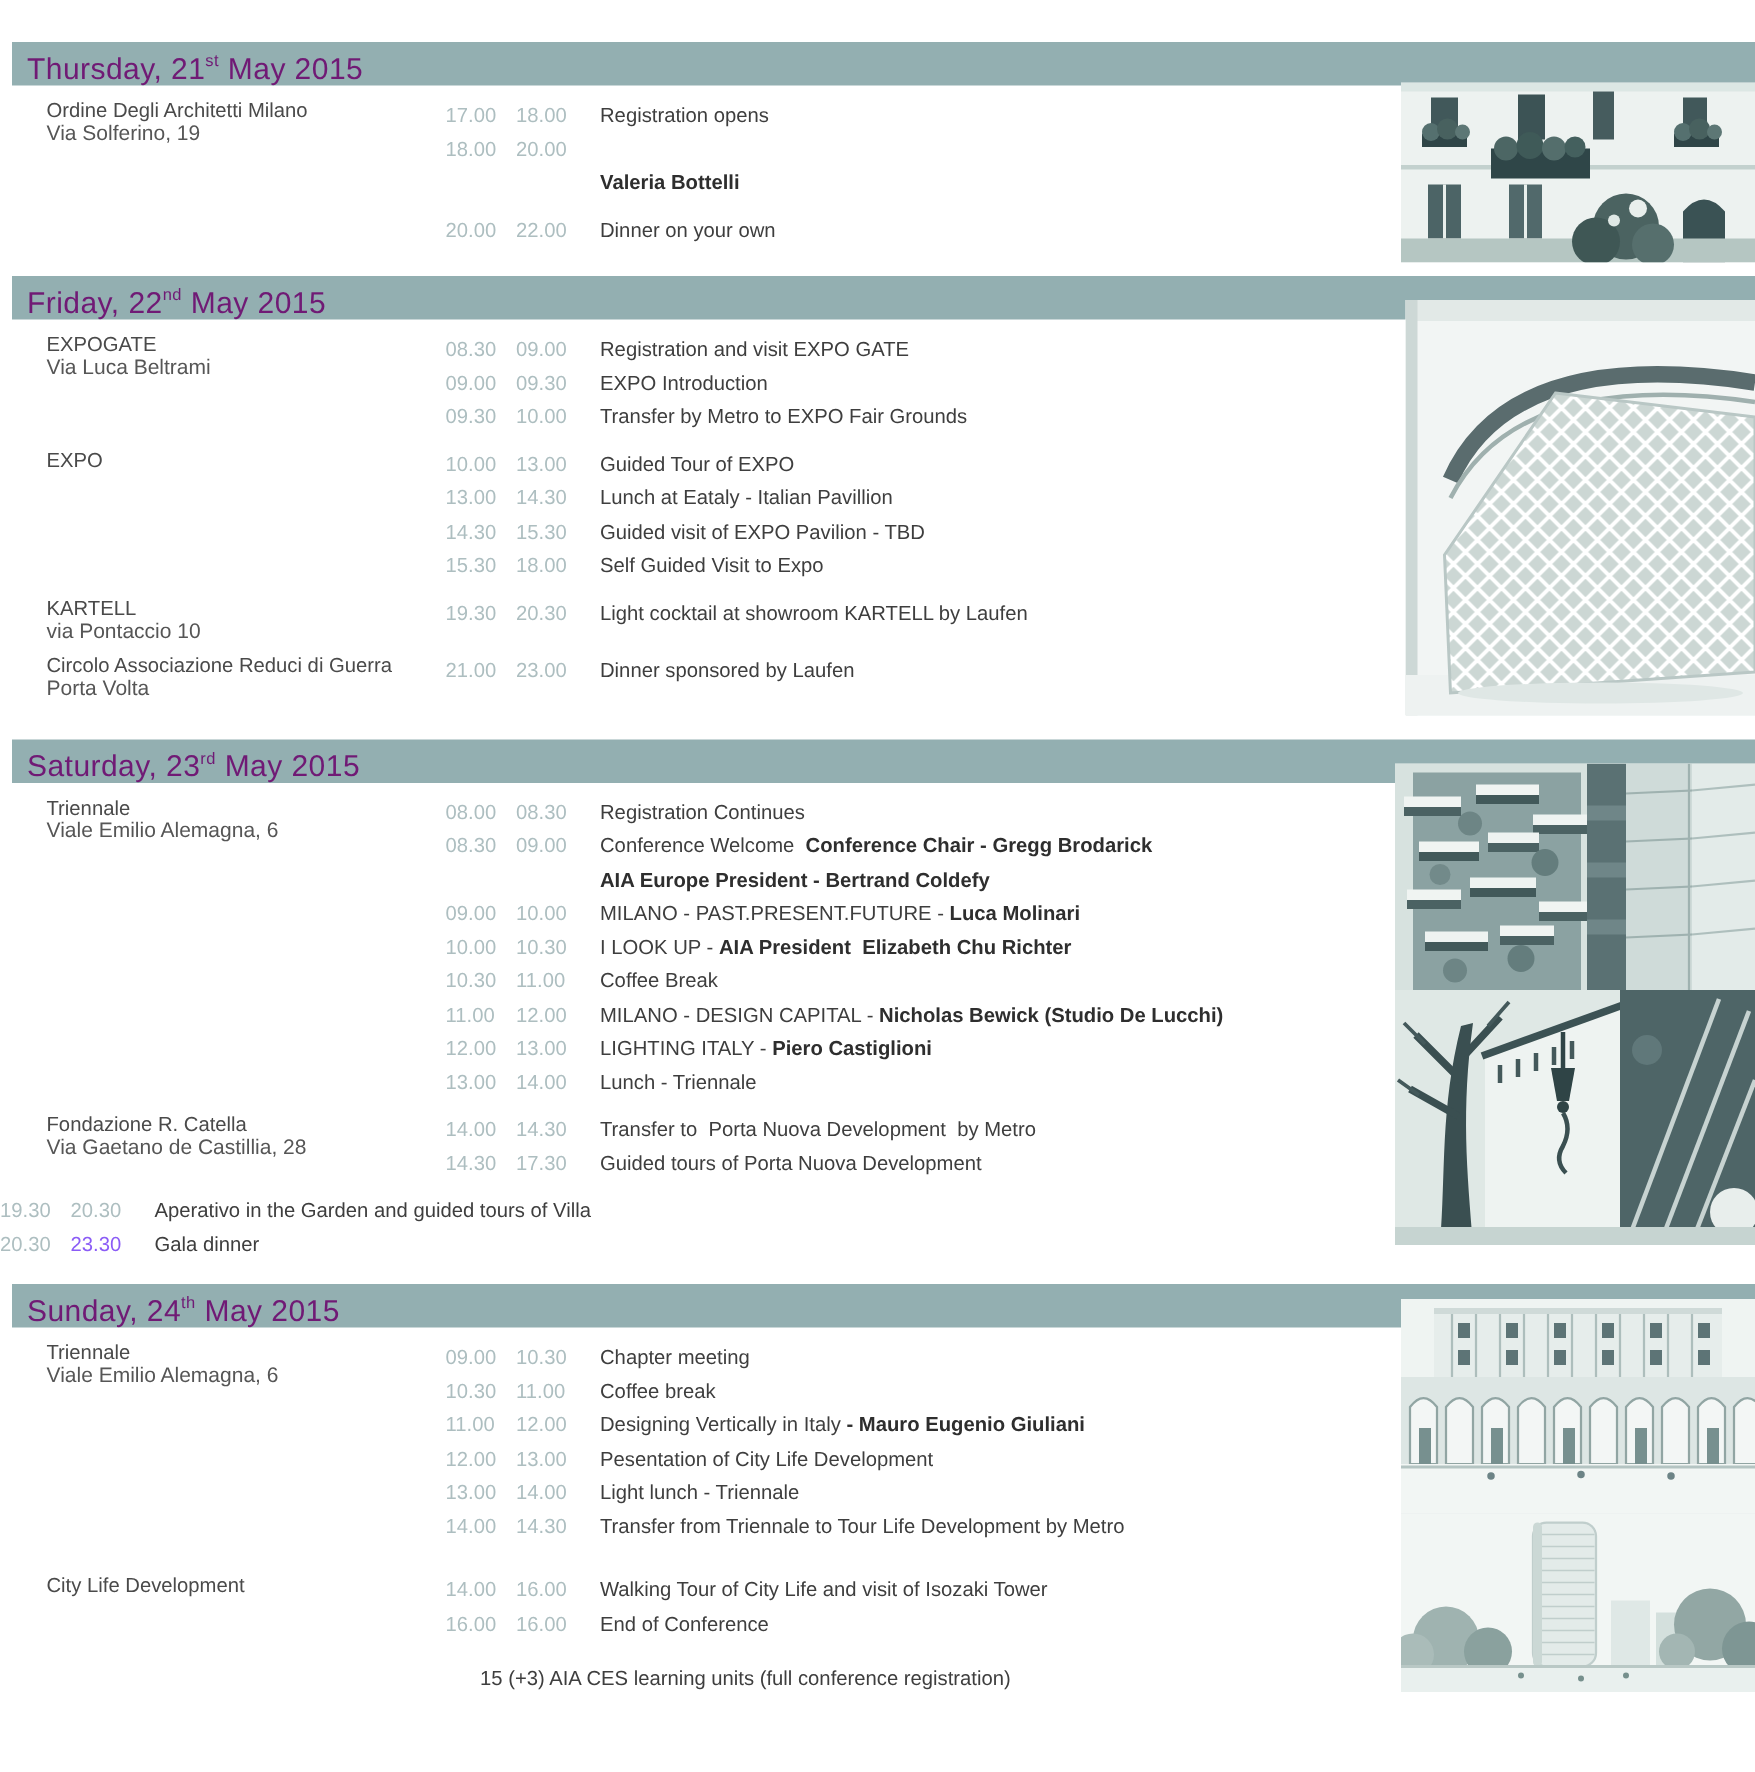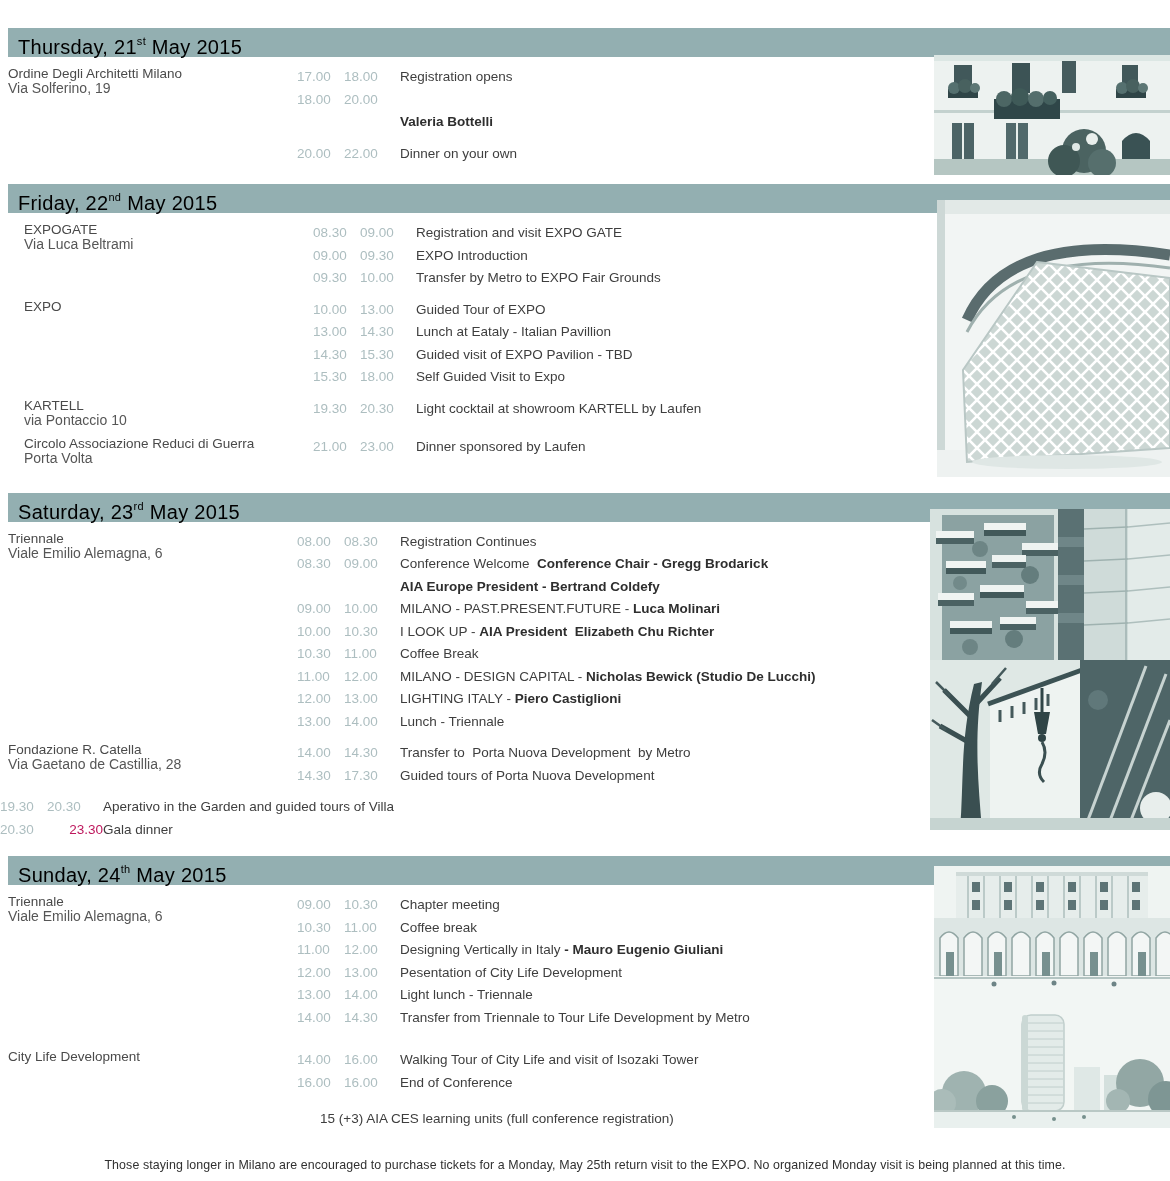--- a/index.html
+++ b/index.html
@@ -1,32 +1,32 @@
 <!DOCTYPE html>
 <html><head>
 <meta charset="utf-8">
 <style>
   html,body{margin:0;padding:0;background:#ffffff;}
   .page{
     position:relative;width:1170px;height:1181px;background:#ffffff;
     font-family:"Liberation Sans", sans-serif;color:#3e3e3e;overflow:hidden;
   }
   .day-bar{
-    margin-left:8px;height:29px;background:#93afb1;color:#000000;
+    margin-left:8px;height:29px;background:#93afb1;color:#701a75;
     font-size:20px;line-height:29px;padding-left:10px;letter-spacing:0.3px;
     position:relative;z-index:1;
   }
   .day-bar sup{font-size:11px;position:relative;top:-1px;}
   .first-bar{margin-top:28px;}
   .day-content{padding:9px 0 10px 0;}
-  .day-content[data-section="friday"]{padding-bottom:19px;margin-left:16px;}
+  .day-content[data-section="friday"]{padding-bottom:19px;}
   .day-content[data-section="saturday"]{padding-bottom:6px;}
   .day-content[data-section="sunday"] .block:nth-child(2){margin-top:20px;}
   .block{display:flex;margin-bottom:9px;}
-  .venue{width:297px;padding-left:8px;box-sizing:border-box;flex:none;}
+  .venue{width:297px;padding-left:31px;box-sizing:border-box;flex:none;}
   .venue-name{font-size:13.5px;color:#4a4a4a;line-height:16px;}
   .venue-address{font-size:14px;color:#565656;line-height:13px;}
   .events{flex:1;min-width:0;}
   .event-row{display:flex;line-height:22.5px;font-size:13.5px;}
   .t{width:47px;flex:none;color:#adbec0;}
   .t.t2{width:56px;}
   .desc{flex:1;color:#3e3e3e;}
   .seg.b{font-weight:bold;color:#2e2e2e;}
   .units-note{margin-left:320px;margin-top:14px;font-size:13.5px;color:#3e3e3e;line-height:22.5px;}
   .footer{
@@ -236,21 +236,21 @@
         </div>
         <div class="block">
           <div class="events">
             <div class="event-row">
               <span class="t t1" style="color: rgb(173, 190, 192);">19.30</span>
               <span class="t t2" style="color: rgb(173, 190, 192);">20.30</span>
               <span class="desc"><span class="seg">Aperativo in the Garden and guided tours of Villa</span></span>
             </div>
             <div class="event-row">
               <span class="t t1" style="color: rgb(173, 190, 192);">20.30</span>
-              <span class="t t2" style="color: #be185d; text-align: right;">23.30</span>
+              <span class="t t2" style="color: #8b5cf6;">23.30</span>
               <span class="desc"><span class="seg">Gala dinner</span></span>
             </div>
           </div>
         </div>
       </div>
       <div class="day-bar" style="background: rgb(147, 175, 177);"><span>Sunday, 24</span><sup>th</sup><span> May 2015</span></div>
       <div class="day-content" data-section="sunday">
         <div class="block">
           <div class="venue">
             <div class="venue-name">Triennale</div>
@@ -303,21 +303,20 @@
               <span class="t t1" style="color: rgb(173, 190, 192);">16.00</span>
               <span class="t t2" style="color: rgb(173, 190, 192);">16.00</span>
               <span class="desc"><span class="seg">End of Conference</span></span>
             </div>
           </div>
         </div>
         <div class="units-note">15 (+3) AIA CES learning units (full conference registration)</div>
       </div>
     </div>
 
-  <div class="footer">Those staying longer in Milano are encouraged to purchase tickets for a Monday, May 25th return visit to the EXPO. No organized Monday visit is being planned at this time.</div>
 
   <div class="photo" id="photo-thursday" aria-label="building-facade-with-flower-boxes-photo">
     <svg viewBox="0 0 236 120">
       <rect width="236" height="120" fill="#dce7e4"></rect>
       <rect x="0" y="6" width="236" height="100" fill="#edf2f0"></rect>
       <rect x="0" y="55" width="236" height="3" fill="#c3d1ce"></rect>
       <rect x="20" y="10" width="18" height="28" fill="#41585a"></rect>
       <rect x="78" y="8" width="18" height="30" fill="#3c5355"></rect>
       <rect x="128" y="6" width="14" height="32" fill="#465c5e"></rect>
       <rect x="188" y="10" width="16" height="28" fill="#41585a"></rect>

